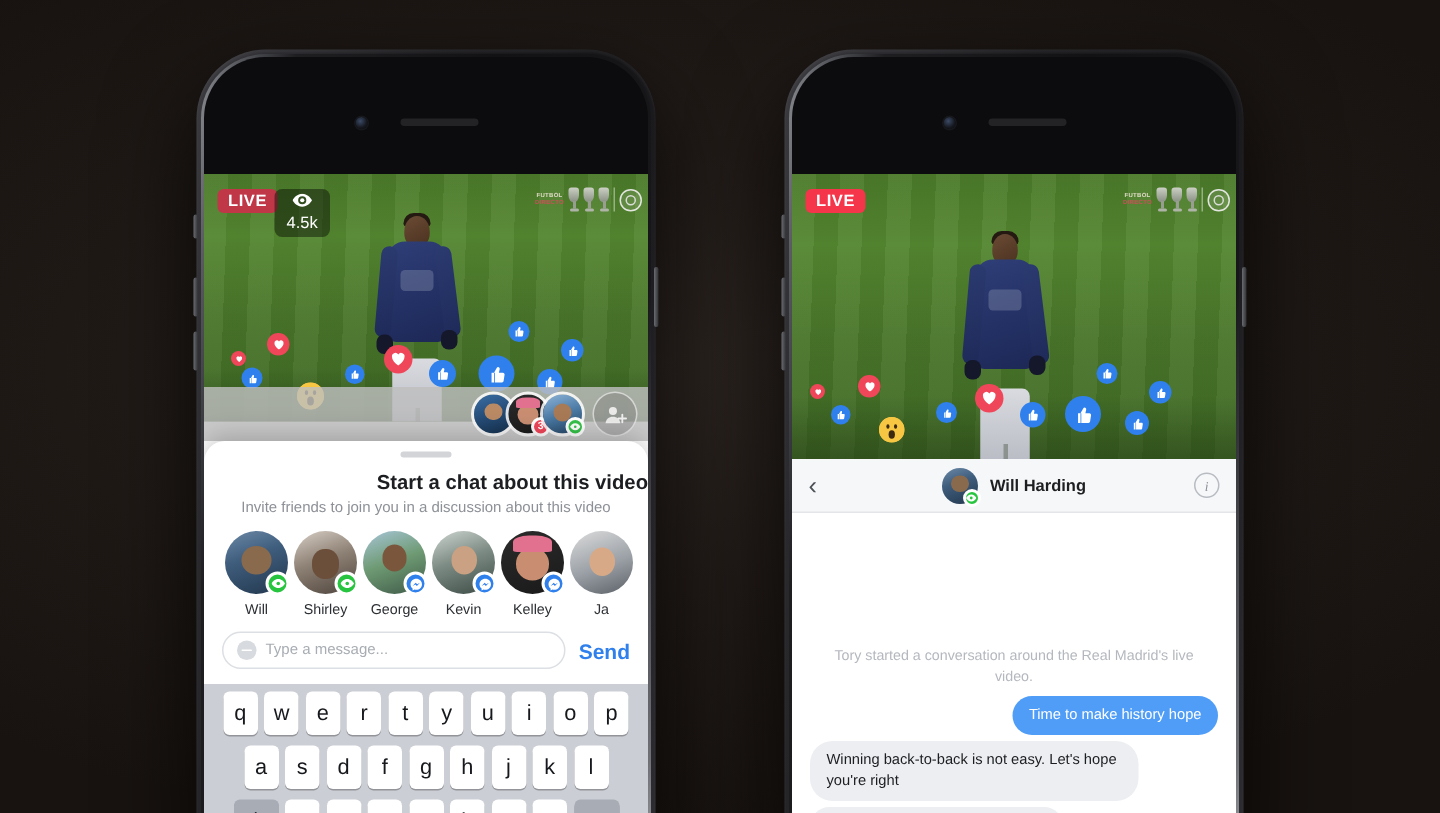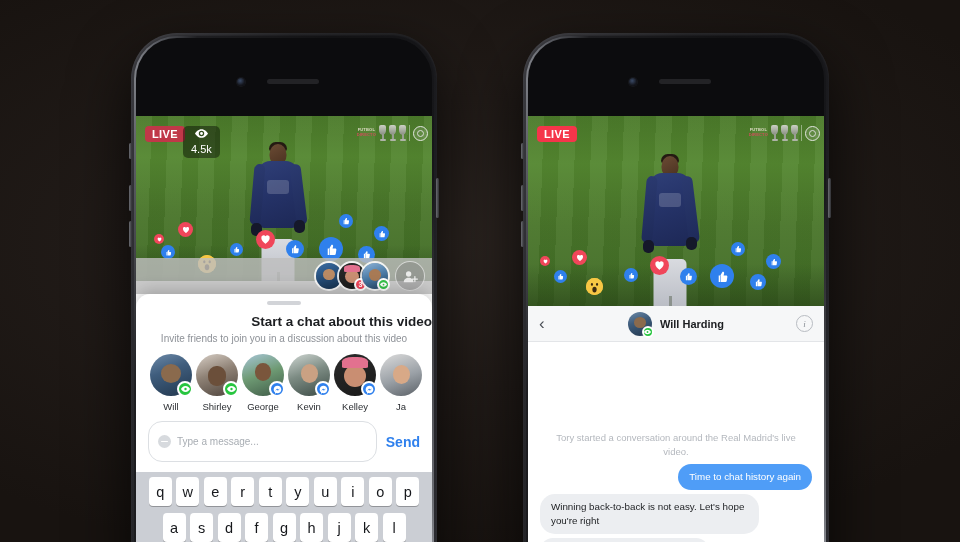--- a/index.html
+++ b/index.html
@@ -187,21 +187,21 @@
   .fav-badge{
     position:absolute; right:-1px; bottom:-1px; width:16px; height:16px; border-radius:50%;
     border:2px solid #fff; display:flex; align-items:center; justify-content:center;
   }
   .fb-green{ background:#27c53f; }
   .fb-blue{ background:#2f80ed; }
   .fname{ font-size:9.5px; color:#2c2f33; margin-top:5px; white-space:nowrap; }
 
   .composer{ display:flex; align-items:center; gap:9px; padding:9px 12px 10px; }
   .msg-input{
-    flex:1; height:41px; border:1px solid #dcdfe3; border-radius:14px;
+    flex:1; height:25px; border:1px solid #dcdfe3; border-radius:14px;
     display:flex; align-items:center; gap:6px; padding:0 9px;
     font-size:10px; color:#a8adb3; background:#fff;
   }
   .emoji-circle{ width:13px; height:13px; border-radius:50%; background:#d7dade; flex:0 0 auto; position:relative;}
   .emoji-circle:after{ content:""; position:absolute; left:3px; top:6px; width:7px; height:1.2px; background:#fff; border-radius:1px;}
   .send-btn{ color:#2f80ed; font-size:14px; font-weight:bold; }
 
   
   .keyboard{ background:#cbced4; padding:5px 3px 0; }
   .krow{ display:flex; justify-content:center; gap:4.5px; margin-bottom:7px; }
@@ -682,21 +682,21 @@
             </div>
           </div>
           <div class="ch-name">Will Harding</div>
         </div>
         <div class="info-btn">i</div>
       </div>
 
       <div class="chat-body">
         <div class="sys-note" style="top:89px;">Tory started a conversation around the Real Madrid's live video.</div>
 
-        <div class="bubble b-out" style="top:122px;">Time to chat history again</div>
+        <div class="bubble b-out" style="top:122px;">Time to make history hope</div>
         <div class="bubble b-in" style="top:152px; max-width:74%;">
           <span>Winning back-to-back is not easy. Let's hope you're right</span>
         </div>
         <div class="bubble b-in" style="top:196px;">This game is going to be amazing</div>
 
       </div>
     </div>
   </div>
   <div class="btn-side" style="left:-2px; top:152px; height:26px;"></div>
   <div class="btn-side" style="left:-2px; top:188px; height:26px;"></div>

